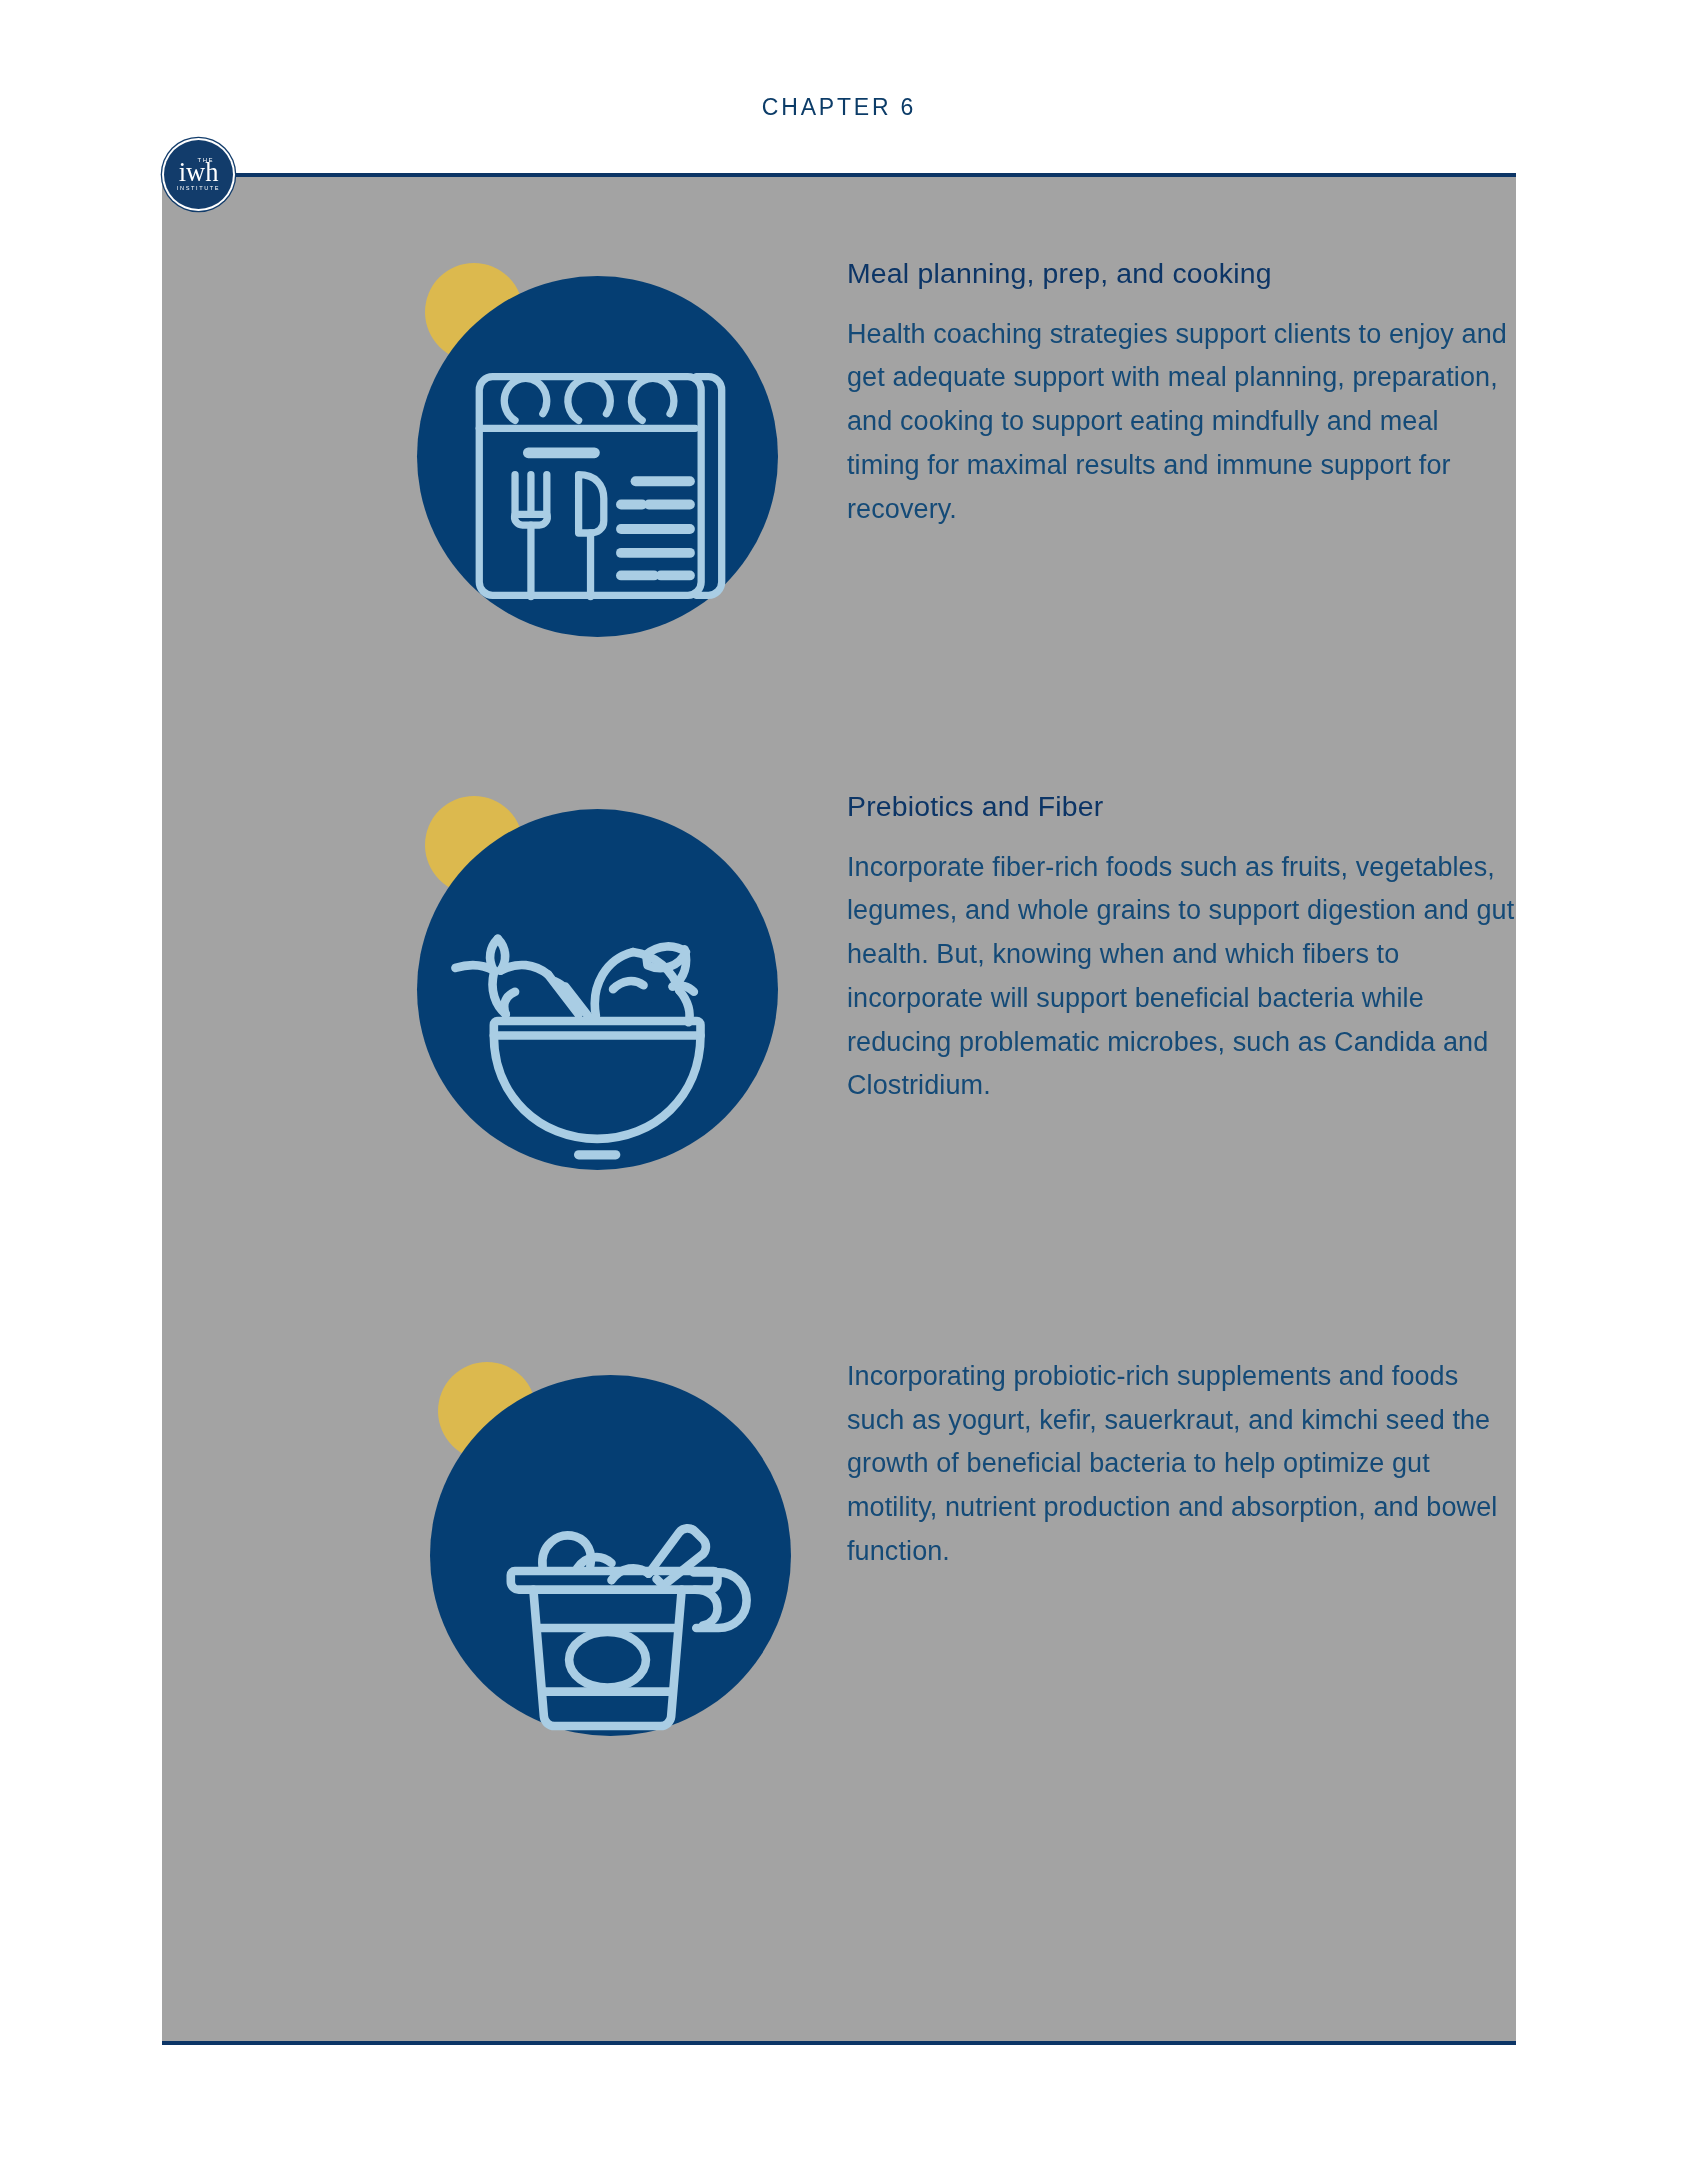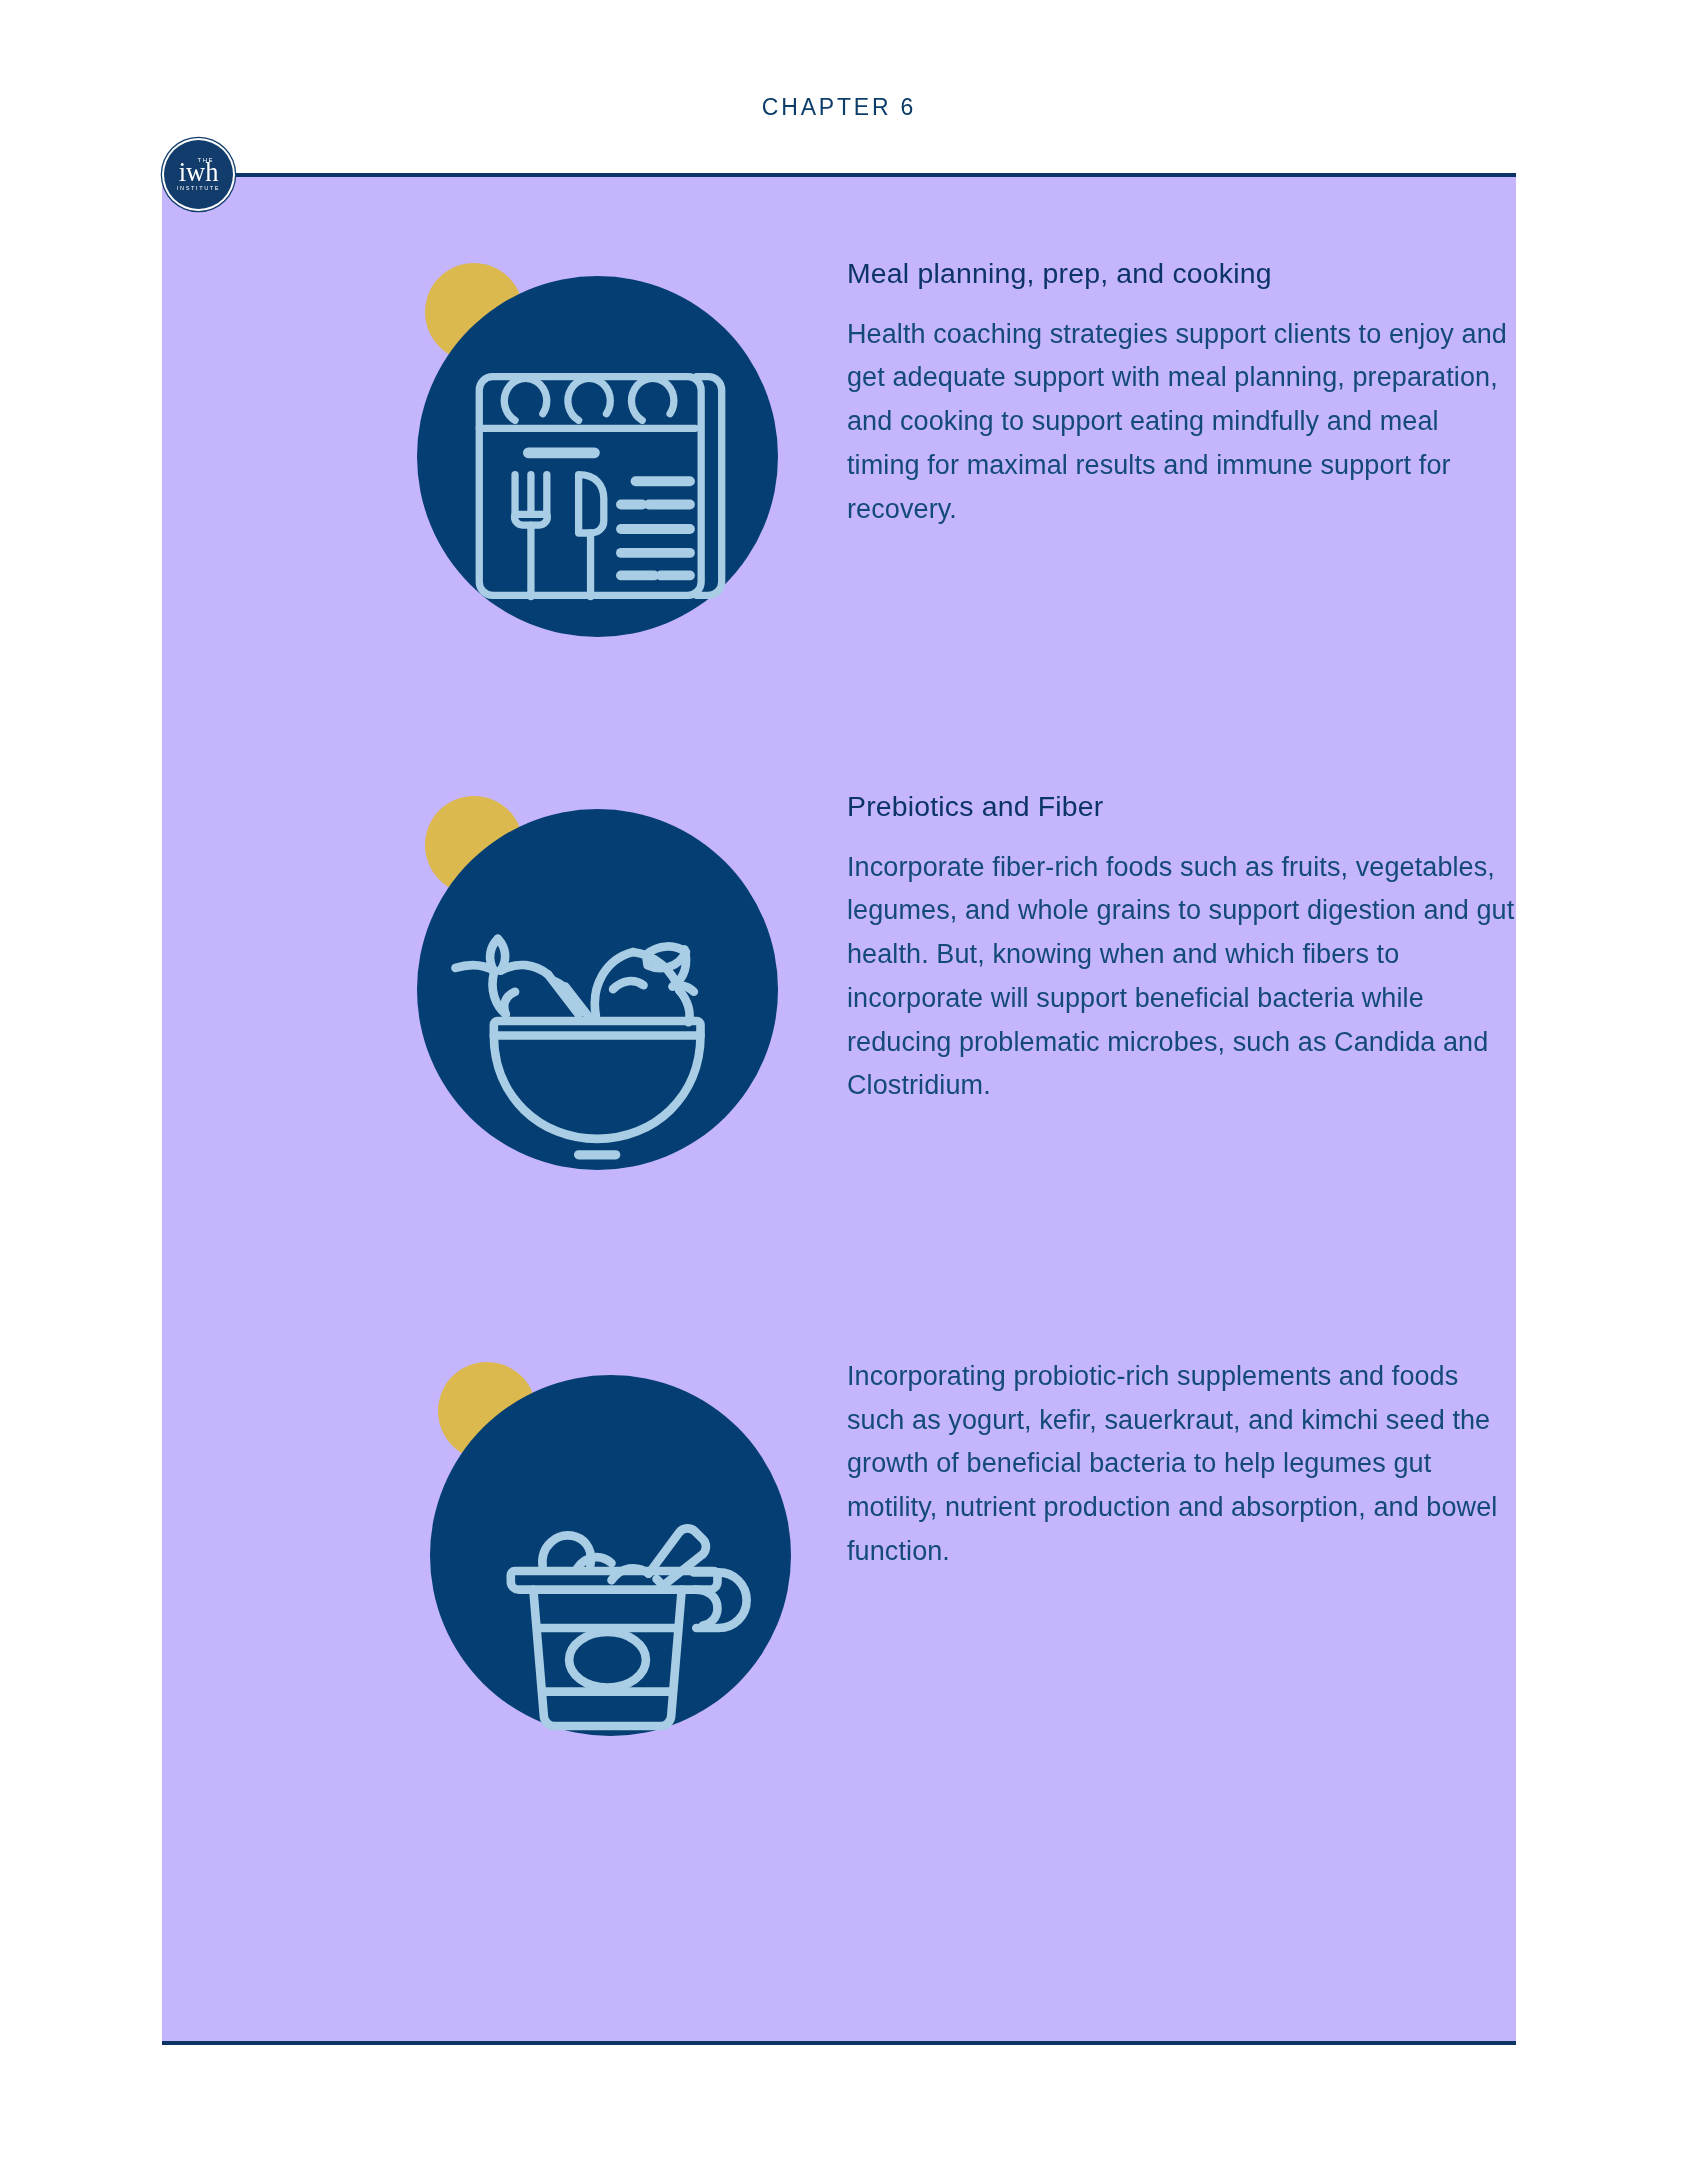--- a/index.html
+++ b/index.html
@@ -44,21 +44,21 @@
     font-family: "Liberation Sans", sans-serif;
   }
 
   
   .panel {
     position: absolute;
     left: 162px;
     top: 173px;
     width: 1354px;
     height: 1872px;
-    background: #c4b5fd;
+    background: #a3a3a3;
     border-top: 4px solid #0c3566;
     border-bottom: 4px solid #0c3566;
     box-sizing: border-box;
   }
 
   
   .logo-badge {
     position: absolute;
     left: 164px;
     top: 134px;
@@ -291,21 +291,21 @@
 
             <line x1="162" y1="382" x2="374" y2="382"></line>
             <line x1="172" y1="478" x2="364" y2="478"></line>
 
             <ellipse cx="268" cy="430" rx="58" ry="42"></ellipse>
           </g>
         </svg>
       </div>
 
       <div class="text-col">
-        <p class="sec-body">Incorporating probiotic-rich supplements and foods such as yogurt, kefir, sauerkraut, and kimchi seed the growth of beneficial bacteria to help legumes gut motility, nutrient production and absorption, and bowel function.</p>
+        <p class="sec-body">Incorporating probiotic-rich supplements and foods such as yogurt, kefir, sauerkraut, and kimchi seed the growth of beneficial bacteria to help optimize gut motility, nutrient production and absorption, and bowel function.</p>
       </div>
     </div>
 
   </div>
 
   <div class="logo-badge">
     <span class="logo-the">THE</span>
     <span class="logo-iwh">iwh</span>
     <span class="logo-institute">INSTITUTE</span>
   </div>

